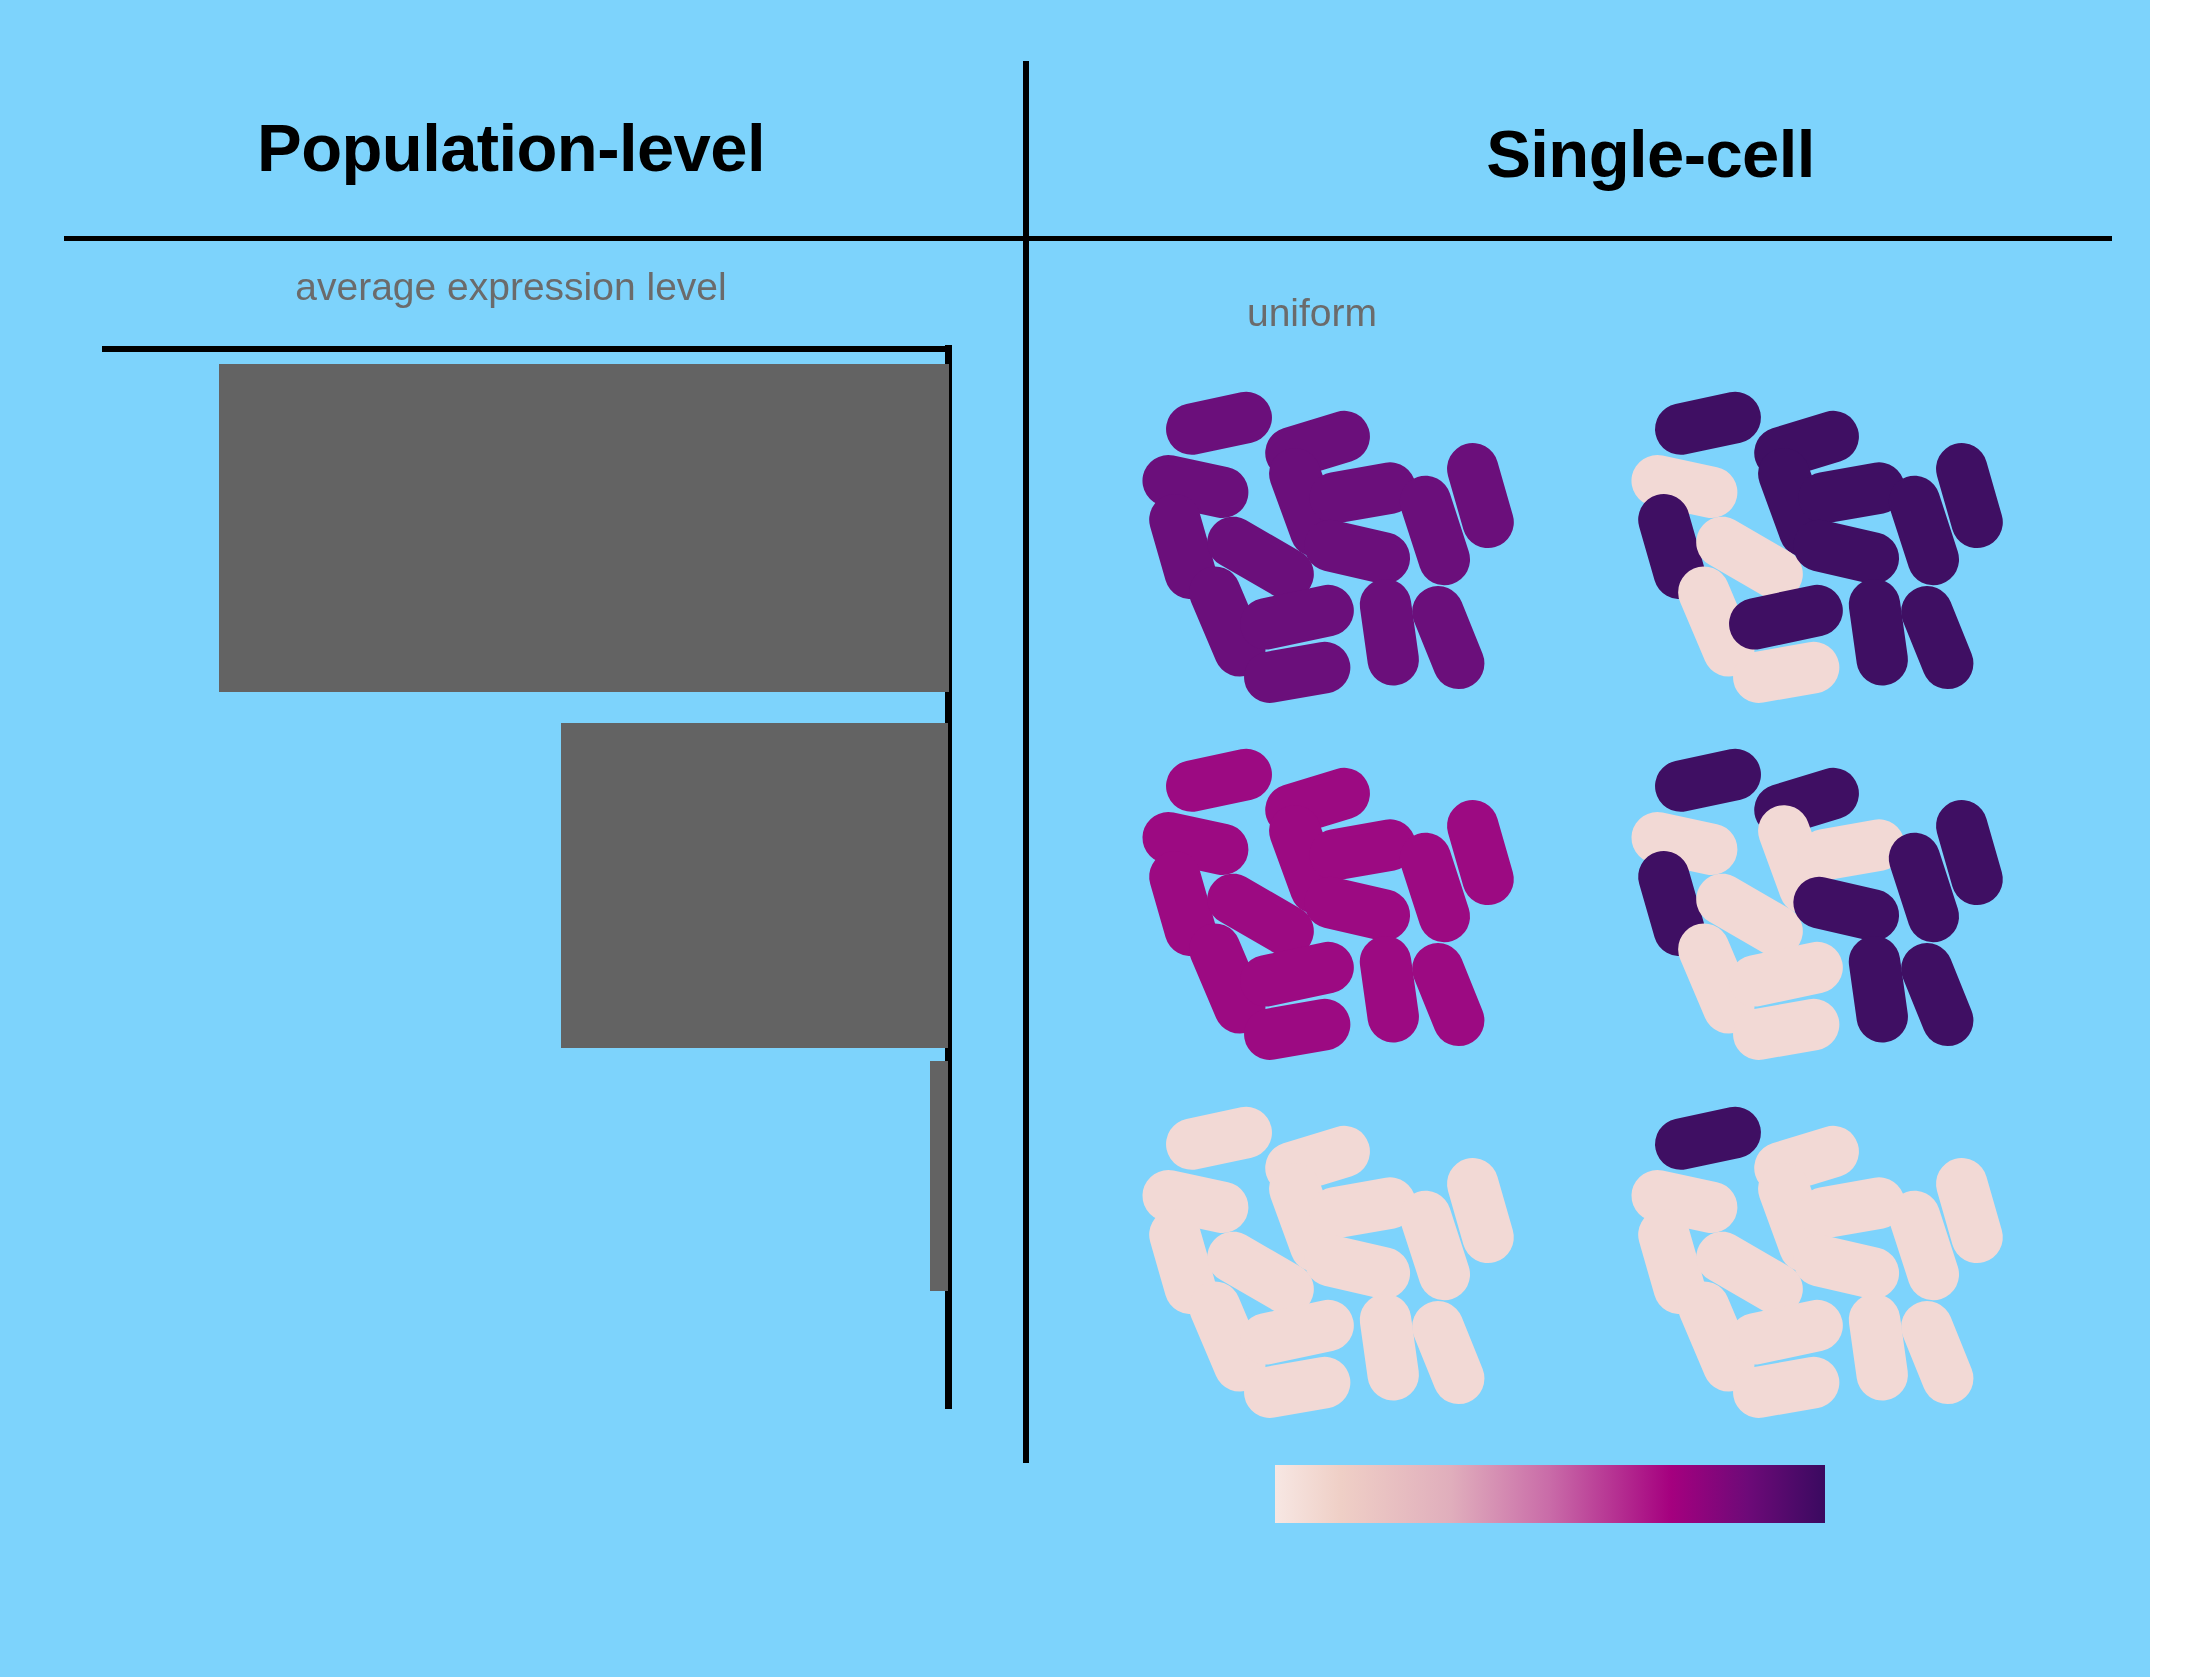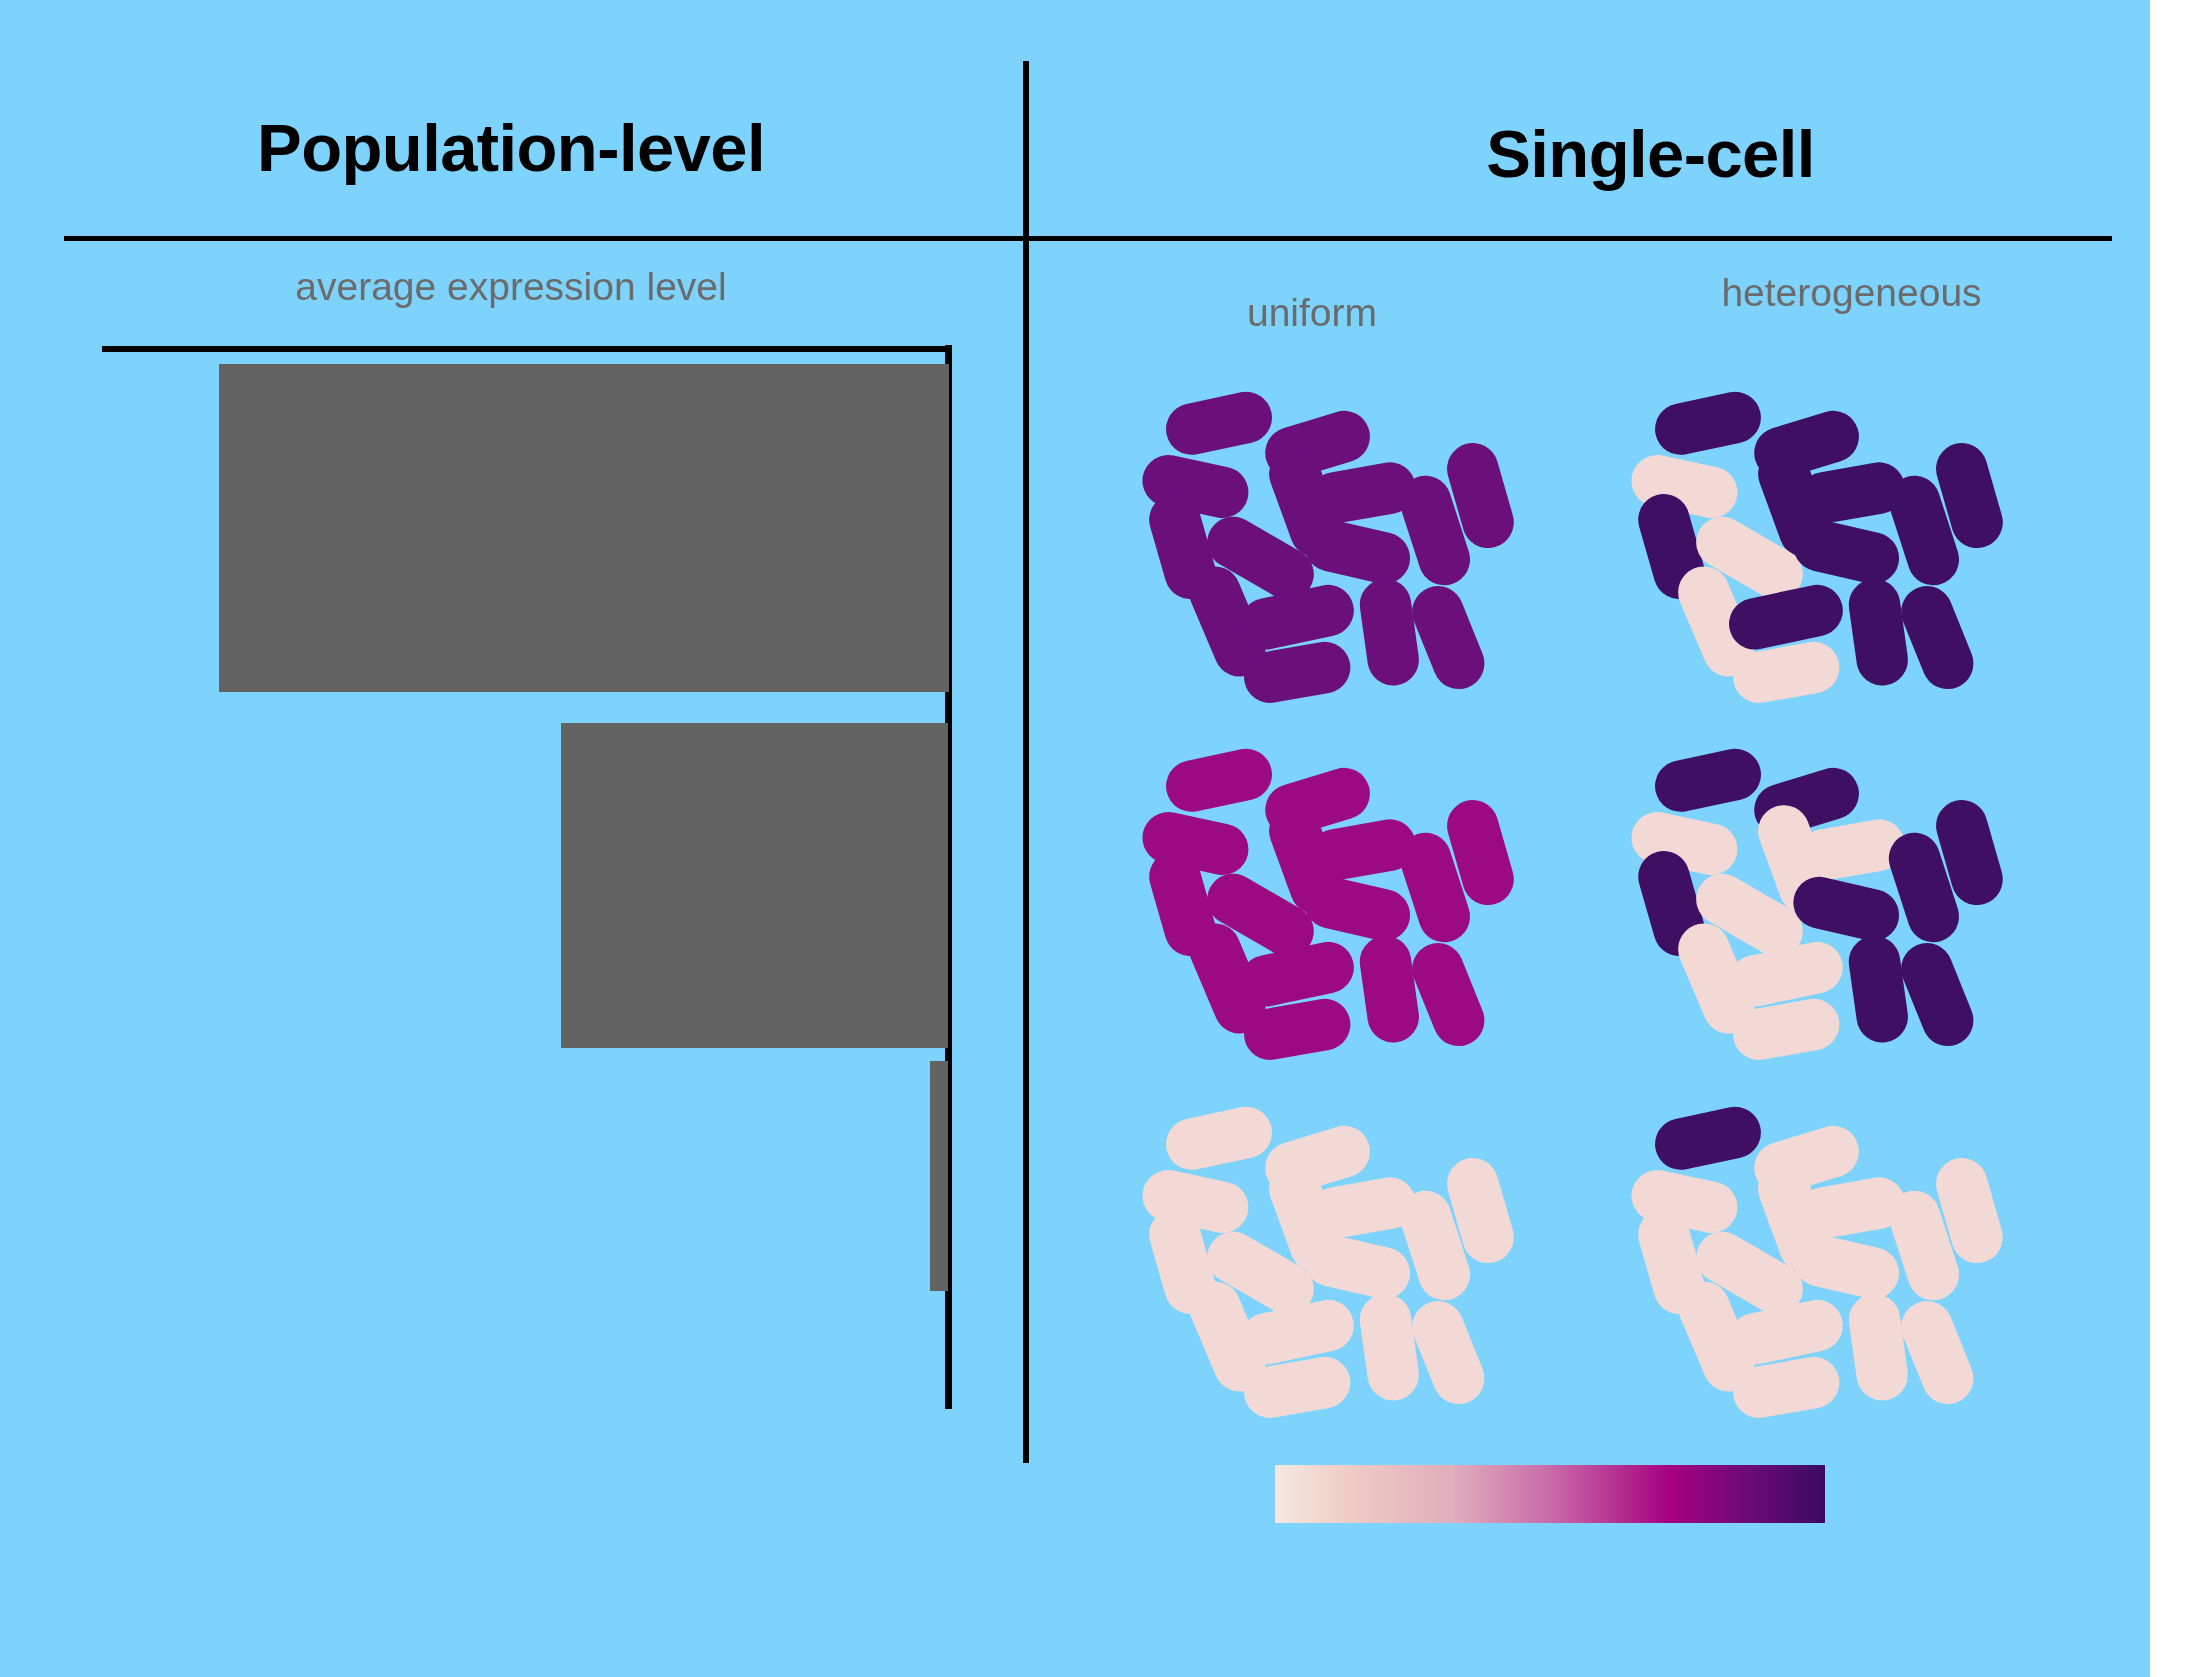--- a/index.html
+++ b/index.html
@@ -80,21 +80,20 @@
   <div id="barchart">
     <div id="bar-axis-top"></div>
     <div id="bar-axis-right"></div>
     <div class="bar" style="left:219px;top:364px;width:730px;height:328px;"></div>
     <div class="bar" style="left:561px;top:723px;width:387px;height:325px;"></div>
     <div class="bar" style="left:930px;top:1061px;width:18px;height:230px;"></div>
   </div>
 
   <div id="label-uniform" class="sub-label">uniform</div>
 
-  <div id="label-heterogeneous" class="sub-label">heterogeneous</div>
 
   <div class="cluster" style="left:1093px;top:344px;">
       <svg viewBox="0 0 760 700" preserveAspectRatio="xMidYMid meet">
         <rect x="112" y="100" width="200" height="96" rx="48" ry="48" fill="#6b0f7b" transform="rotate(-12 212 148)"></rect>
         <rect x="68" y="218" width="200" height="96" rx="48" ry="48" fill="#6b0f7b" transform="rotate(12 168 266)"></rect>
         <rect x="296" y="140" width="200" height="96" rx="48" ry="48" fill="#6b0f7b" transform="rotate(-17 396 188)"></rect>
         <rect x="268" y="248" width="210" height="96" rx="48" ry="48" fill="#6b0f7b" transform="rotate(70 373 296)"></rect>
         <rect x="380" y="230" width="200" height="96" rx="48" ry="48" fill="#6b0f7b" transform="rotate(-10 480 278)"></rect>
         <rect x="44" y="330" width="200" height="96" rx="48" ry="48" fill="#6b0f7b" transform="rotate(74 144 378)"></rect>
         <rect x="182" y="352" width="215" height="96" rx="48" ry="48" fill="#6b0f7b" transform="rotate(30 289.5 400)"></rect>

